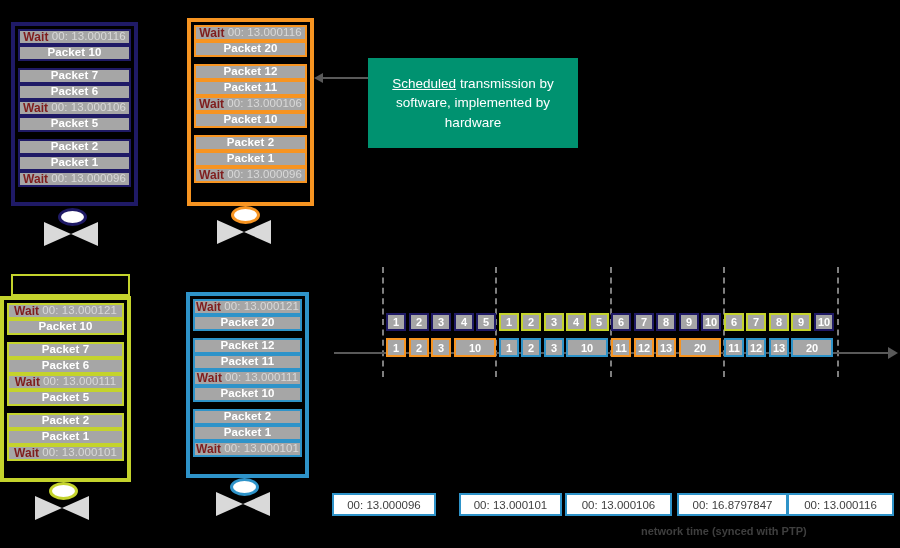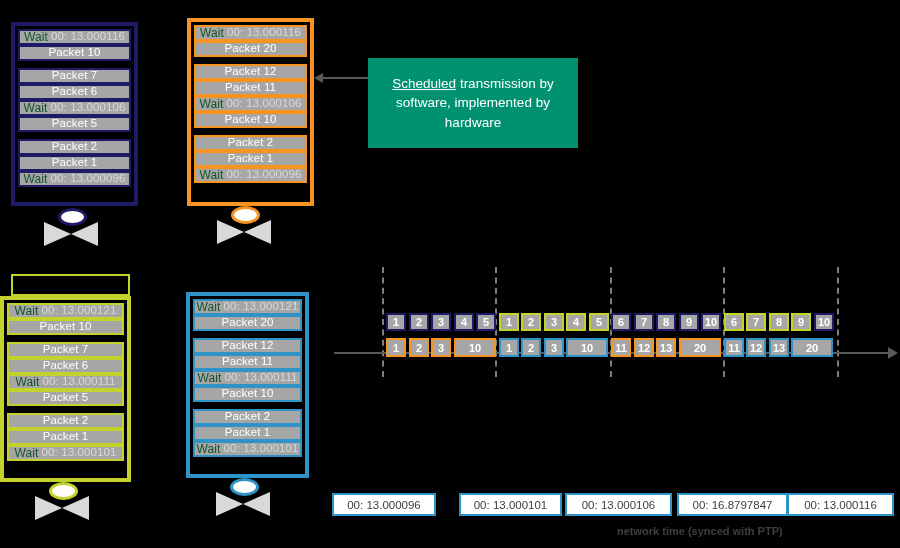--- a/index.html
+++ b/index.html
@@ -7,23 +7,23 @@
        font-family:"Liberation Sans","DejaVu Sans",sans-serif;}
 
   
   .queue{position:absolute;box-sizing:border-box;background:#000;}
 
   
   .cell{position:absolute;box-sizing:border-box;background:#a6a6a6;
         color:#ffffff;font-size:11.5px;line-height:1;
         display:flex;align-items:center;justify-content:center;
         white-space:nowrap;letter-spacing:.1px;}
-  .cell.packet{font-weight:normal;}
+  .cell.packet{font-weight:bold;}
   .cell.wait{font-weight:normal;color:#d9d9d9;}
-  .cell.wait b{color:#14532d;font-weight:normal;margin-right:3px;font-size:12px;}
+  .cell.wait b{color:#7f1d1d;font-weight:bold;margin-right:3px;font-size:12px;}
 
   
   .emptybox{position:absolute;box-sizing:border-box;background:#000;}
 
   
   .valve{position:absolute;}
   .valve .ell{position:absolute;box-sizing:border-box;border-radius:50%;
               background:#ffffff;}
   .valve .bow{position:absolute;width:0;height:0;}
 
@@ -48,21 +48,21 @@
 
   .tp{position:absolute;box-sizing:border-box;background:#a6a6a6;color:#fff;
       font-size:11px;font-weight:bold;display:flex;align-items:center;
       justify-content:center;}
 
   
   .tslabel{position:absolute;box-sizing:border-box;background:#ffffff;
            color:#404040;font-size:11.5px;display:flex;align-items:center;
            justify-content:center;white-space:nowrap;}
   .caption{position:absolute;color:#3f3f3f;font-size:11px;font-weight:bold;
-           white-space:nowrap;}
+           white-space:nowrap;margin-left:24px;}
 </style>
 </head>
 <body>
 
 <div class="queue" id="queue-navy" style="left:11px;top:22px;width:127px;height:184px;border:4px solid #1f1a66;">
     <div class="cell wait" style="left: 3px; top: 3px; width: 113px; height: 16px; border: 2px solid rgb(31, 26, 102);">
       <b>Wait</b>
       <span>00: 13.000116</span>
     </div>
     <div class="cell packet" style="left: 3px; top: 19px; width: 113px; height: 16px; border: 2px solid rgb(31, 26, 102);">Packet 10</div>

